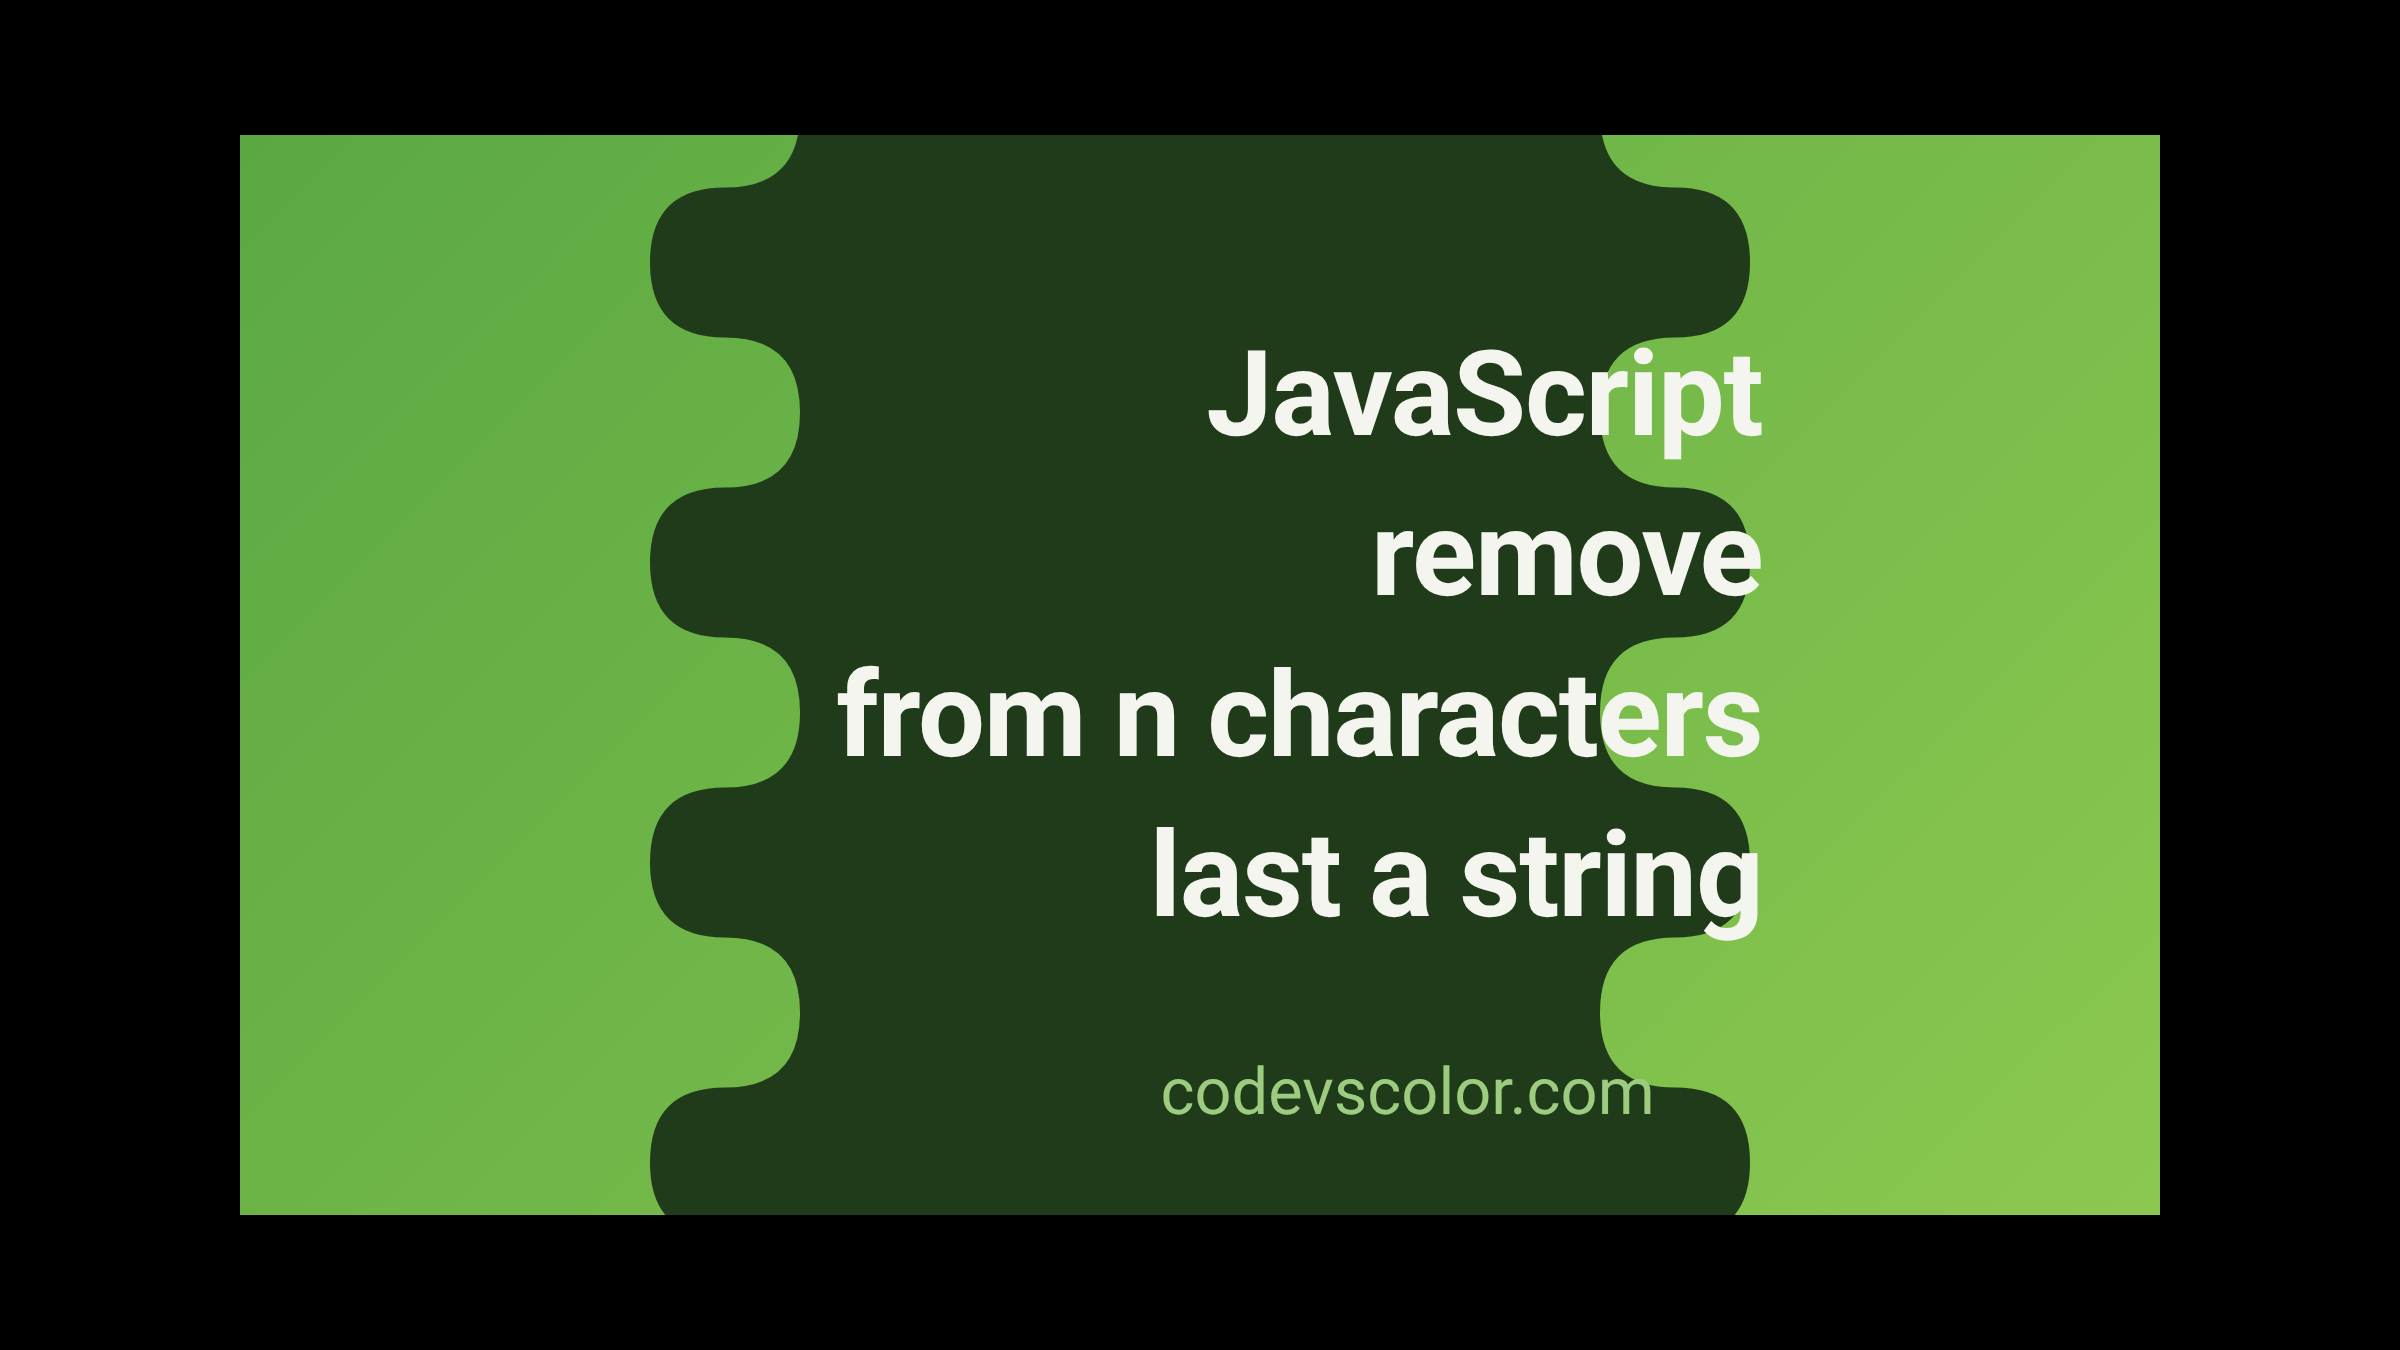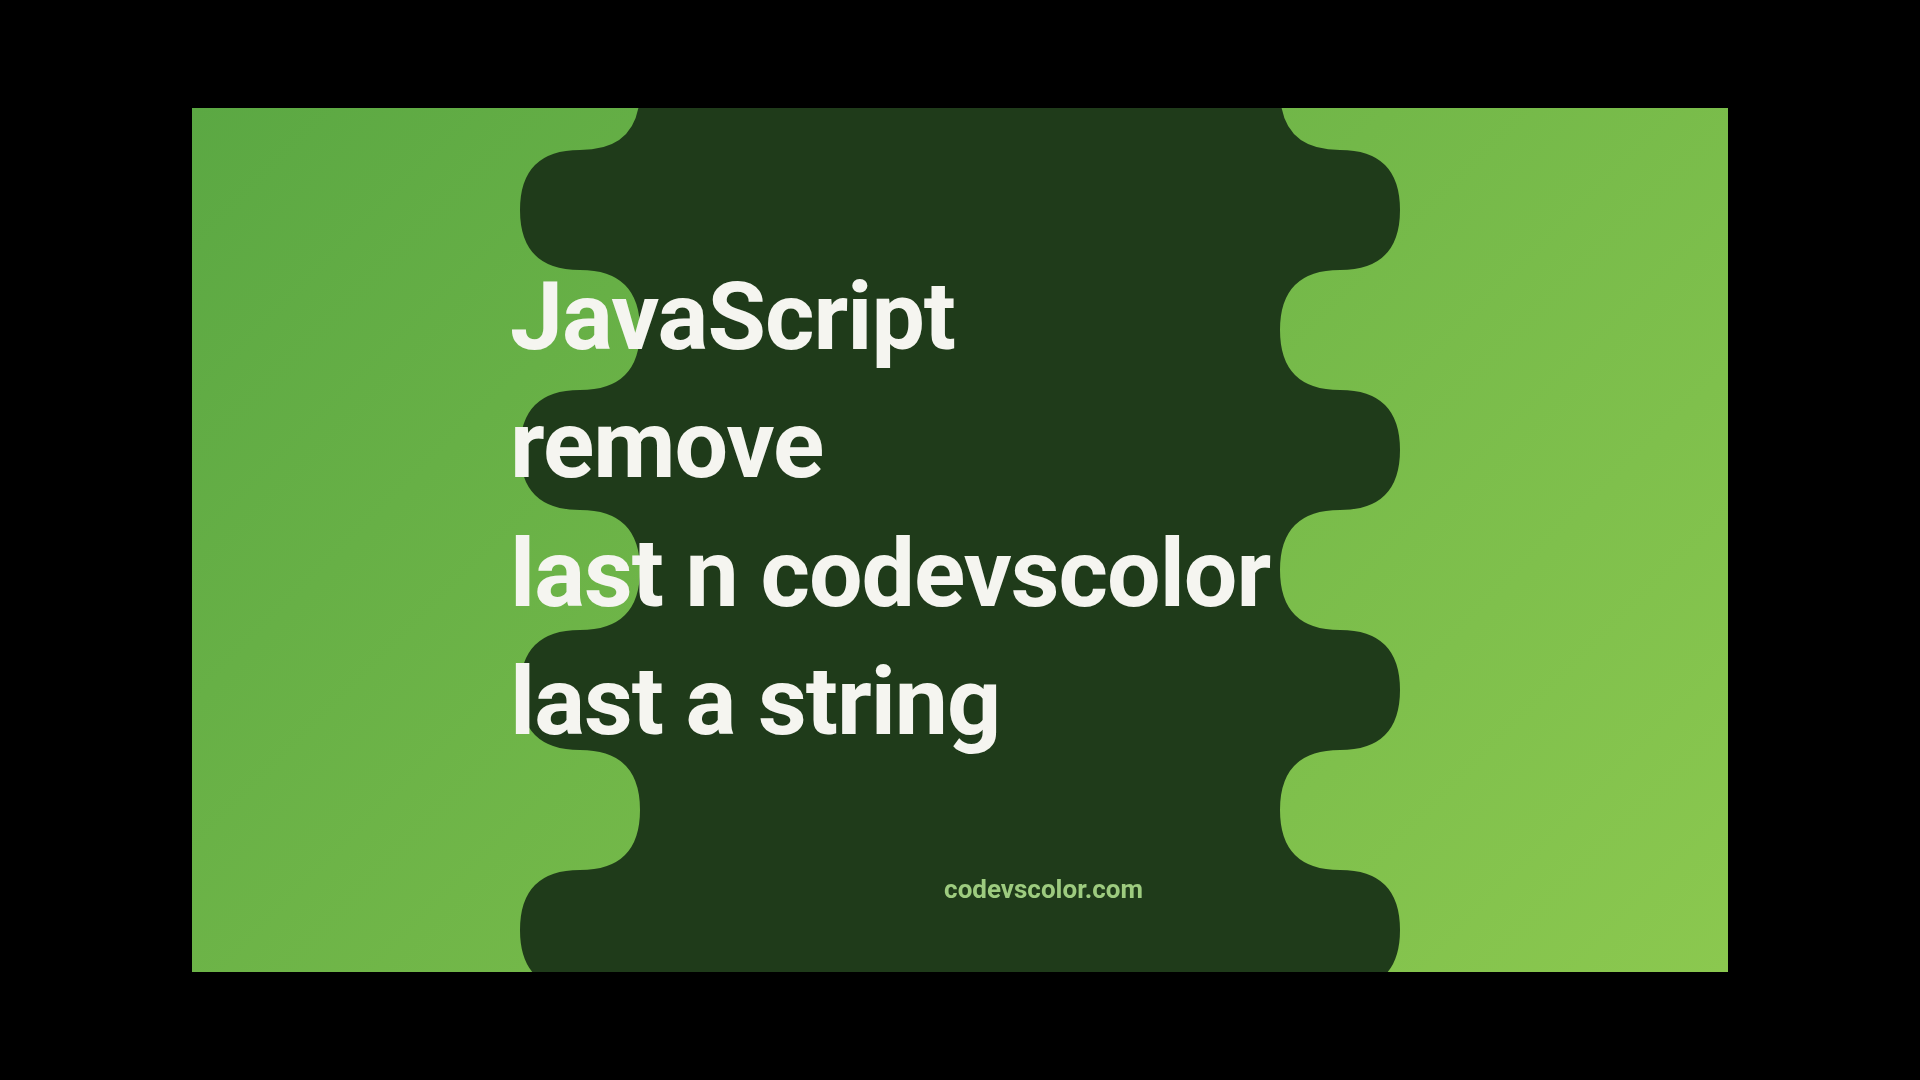--- a/index.html
+++ b/index.html
@@ -34,38 +34,38 @@
     }
     .blob svg {
       width: 100%;
       height: 100%;
     }
     .content {
       position: absolute;
       top: 50%;
       left: 50%;
       transform: translate(-50%, -56%);
-      text-align: left;
+      text-align: right;
       color: #f5f5f0;
       width: 900px;
     }
     .title-line {
       font-size: 95px;
       font-weight: 700;
       line-height: 1.35;
       letter-spacing: -1px;
     }
     .attribution {
       position: absolute;
       bottom: 68px;
       left: 50%;
       transform: translateX(-8%);
       color: #9dcb7f;
-      font-size: 26px;
-      font-weight: 700;
+      font-size: 52px;
+      font-weight: 400;
     }
   </style>
 </head>
 <body>
 
 <div class="canvas">
   <div class="blob">
     <svg viewBox="0 0 1100 1000" xmlns="http://www.w3.org/2000/svg">
       <path fill="#1f3b1a" d="
         M 280 0
@@ -106,18 +106,18 @@
         Q 230 110 230 50
         Q 230 0 280 0
         Z
       "></path>
     </svg>
   </div>
 
   <div class="content">
     <div class="title-line">JavaScript</div>
     <div class="title-line">remove</div>
-    <div class="title-line">last n codevscolor</div>
+    <div class="title-line">from n characters</div>
     <div class="title-line">last a string</div>
   </div>
 
   <div class="attribution">codevscolor.com</div>
 </div>
 
 </body></html>

